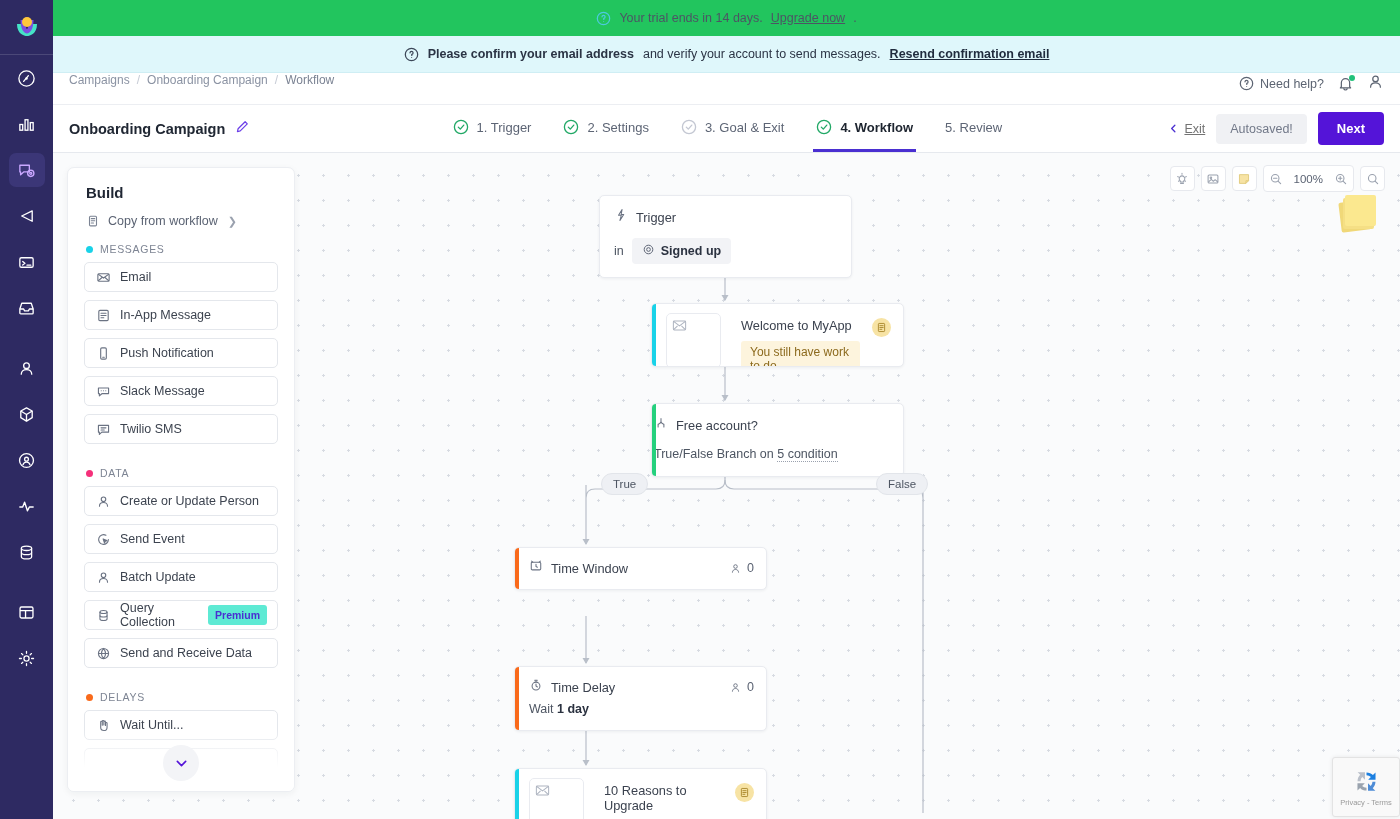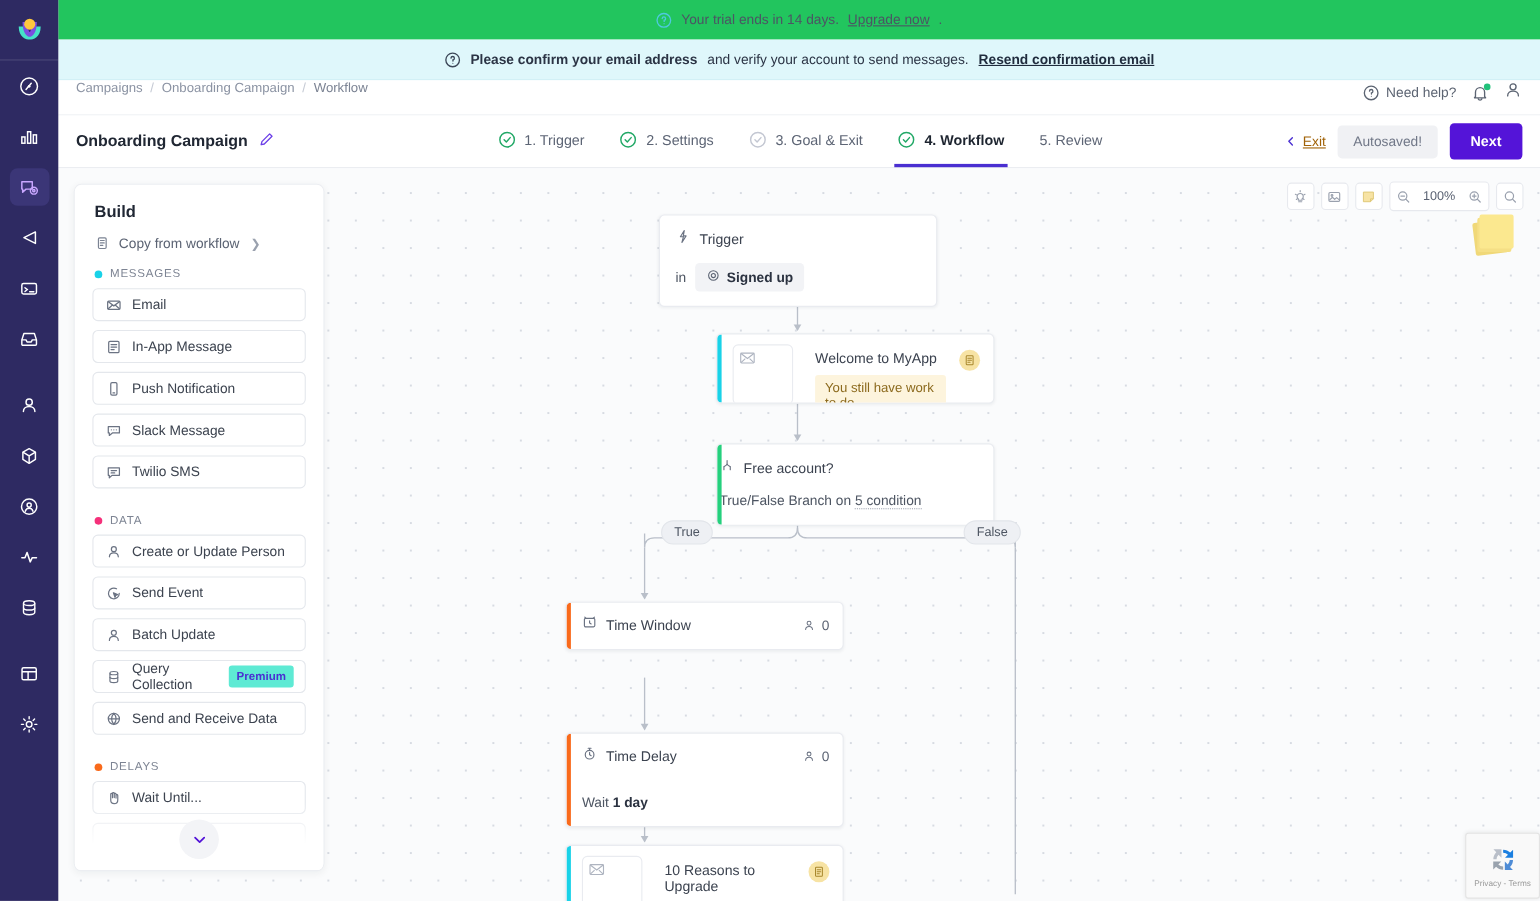--- a/index.html
+++ b/index.html
@@ -71,21 +71,21 @@
   .camp-title { font-size: 14.5px; font-weight: 700; color: #202733; }
   .pencil { cursor: pointer; }
   .steps { display: flex; align-items: stretch; gap: 26px; margin-left: 36px; }
   .step {
     display: flex; align-items: center; gap: 8px; font-size: 13px; color: #5d6575;
     cursor: pointer; padding: 0 3px; border-bottom: 3px solid transparent;
   }
   .step.current { color: #1d242f; font-weight: 700; border-bottom-color: #4a2fd1; }
   .step .ring { width: 16px; height: 16px; }
   .hdr-right { display: flex; align-items: center; gap: 11px; }
-  .exit { display: flex; align-items: center; gap: 5px; font-size: 12.5px; color: #a16207; cursor: pointer; }
+  .exit { display: flex; align-items: center; gap: 5px; font-size: 12.5px; color: #737373; cursor: pointer; }
   .exit .lab { text-decoration: underline; }
   .autosaved {
     background: #f0f1f4; color: #717888; font-size: 12.5px;
     padding: 8px 14px; border-radius: 4px; cursor: default;
   }
   .next-btn {
     background: #5414d8; color: #fff; font-size: 13px; font-weight: 700;
     padding: 9px 19px; border-radius: 4px; border: none; cursor: pointer;
   }
 
@@ -753,21 +753,21 @@
               <span class="node-title">Time Delay</span>
             </span>
             <span class="ppl">
               <svg width="13" height="13" viewBox="0 0 16 16" fill="none" stroke="#6b7383" stroke-width="1.15">
                   <circle cx="8" cy="5.6" r="2.2"></circle>
                   <path d="M4.2 12.6c0-2.2 1.8-3.4 3.8-3.4s3.8 1.2 3.8 3.4" stroke-linecap="round"></path>
                 </svg>
               <span>0</span>
             </span>
           </div>
-          <div class="node-sub" style="margin-top:24px">
+          <div class="node-sub" style="margin-top:4px">
             <span>Wait</span>
             <b>1 day</b>
           </div>
         </div>
 
         <div class="node email-node" id="n-reasons">
           <span class="accent" style="background:#19d2e8"></span>
           <div class="email-thumb">
             <svg width="15" height="13" viewBox="0 0 16 14" fill="none" stroke="#aeb4c0" stroke-width="1.1">
                 <rect x="1.4" y="2.2" width="13.2" height="9.6" rx=".9"></rect>

